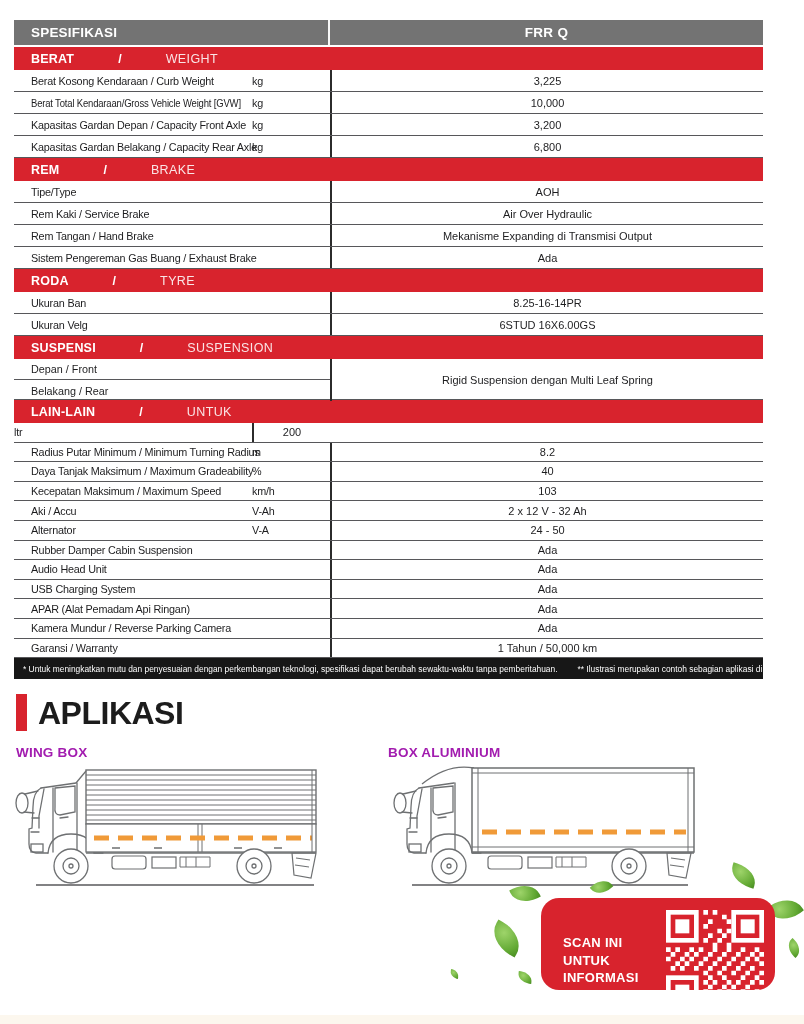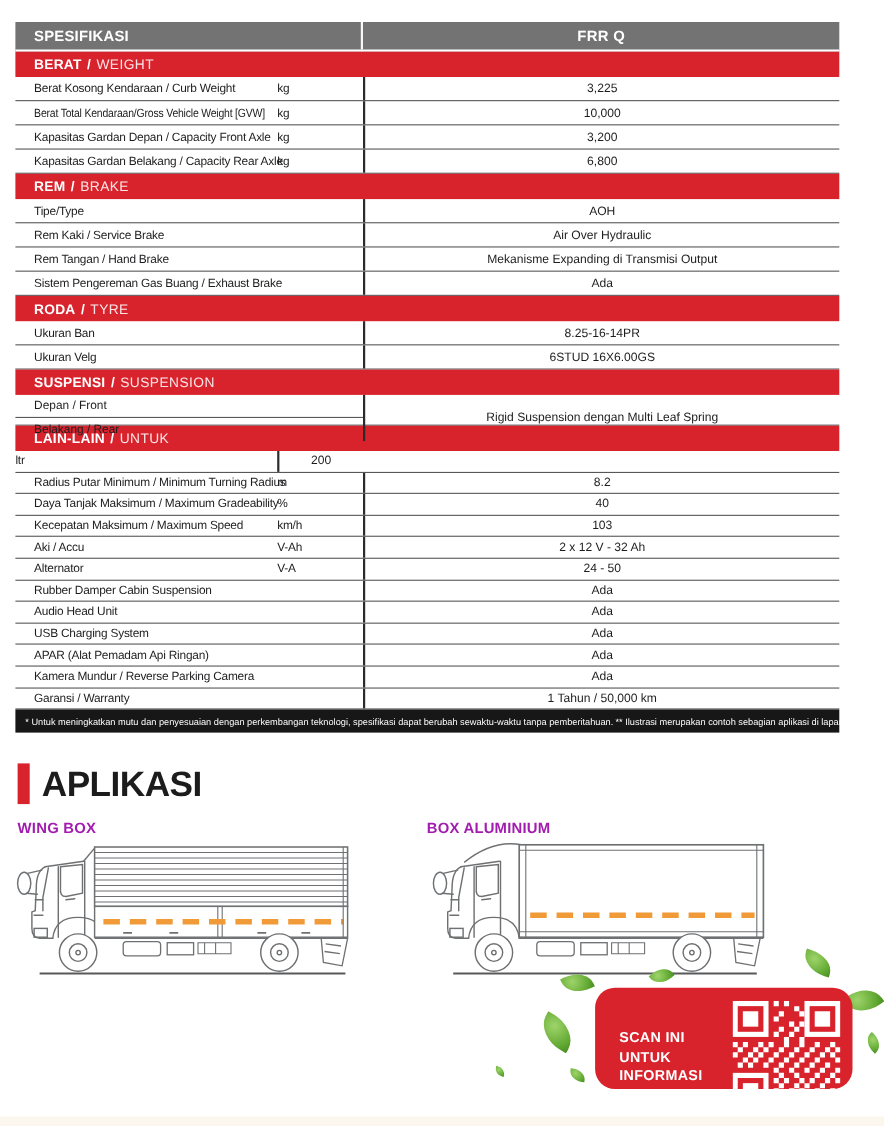--- a/index.html
+++ b/index.html
@@ -5,39 +5,39 @@
   * { margin:0; padding:0; box-sizing:border-box; }
   body { background:#e8e8e8; font-family:"Liberation Sans", sans-serif; }
   .page { position:relative; width:804px; height:1024px; background:#ffffff; margin:0 auto; overflow:hidden; color:#1d1d1f; }
 
   
   .spec-table { position:absolute; left:14px; top:20px; width:749px; }
   .thead { display:grid; grid-template-columns:316px 1fr; height:27px; background:#737373; border-bottom:2px solid #ffffff; }
   .th-left { display:flex; align-items:center; padding-left:17px; color:#fff; font-weight:bold; font-size:13.5px; border-right:2px solid rgba(255,255,255,.95); letter-spacing:.2px; }
   .th-right { display:flex; align-items:center; justify-content:center; color:#fff; font-weight:bold; font-size:13.5px; letter-spacing:.3px; }
 
-  .secbar { display:flex; align-items:center; height:23px; background:#d8232d; color:#fff; padding-left:17px; font-size:12.5px; }
+  .secbar { display:flex; align-items:center; height:23px; background:#d8232d; color:#fff; padding-left:17px; font-size:12.5px;gap:39px; }
   .secbar .sec-id { font-weight:bold; letter-spacing:.2px; }
   .secbar .slash { font-weight:bold; margin:0 5px; }
   .secbar .sec-en { font-weight:normal; opacity:.88; letter-spacing:.4px; }
 
   .trow { display:grid; grid-template-columns:238px 78px 1fr; height:22px; border-bottom:1px solid #57575a; align-items:stretch; }
   .trow.sm { height:19.6px; }
   .cell { display:flex; align-items:center; font-size:10.8px; letter-spacing:-0.2px; }
   .cell.label { padding-left:17px; white-space:nowrap; overflow:visible; }
   .cell.label span.squeeze { display:inline-block; transform:scaleX(.88); transform-origin:left center; }
   .cell.unit { font-size:10.8px; }
   .cell.value { justify-content:center; border-left:2px solid #2b2b2b; font-size:11px; letter-spacing:0; }
 
-  .susp { display:grid; grid-template-columns:316px 1fr; height:28px; border-bottom:1px solid #57575a;text-align:right; }
+  .susp { display:grid; grid-template-columns:316px 1fr; height:41px; border-bottom:1px solid #57575a;text-align:right; }
   .susp .left .srow { height:21px; display:flex; align-items:center; padding-left:17px; font-size:10.8px; }
   .susp .left .srow.first { border-bottom:1px solid #57575a; }
   .susp .right { border-left:2px solid #2b2b2b; display:flex; align-items:center; justify-content:center; font-size:11px; }
 
-  .notebar { display:flex; align-items:center; gap:2px; height:21px; background:#171717; color:#fff; padding:0 9px; font-size:8.4px; letter-spacing:0; white-space:nowrap; }
+  .notebar { display:flex; align-items:center; gap:20px; height:21px; background:#171717; color:#fff; padding:0 9px; font-size:8.4px; letter-spacing:0; white-space:nowrap; }
 
   
   .aplikasi-header { position:absolute; left:16px; top:694px; display:flex; align-items:flex-end; }
   .aplikasi-bar { width:11px; height:37px; background:#d8232d; margin-right:11px; }
   .aplikasi-title { font-size:32px; font-weight:bold; letter-spacing:-0.5px; color:#1c1c1c; line-height:36px; }
   .app-label { position:absolute; font-size:13.5px; font-weight:bold; color:#a21caf; letter-spacing:.2px; }
   .app-label.wing { left:16px; top:745px; }
   .app-label.alu  { left:388px; top:745px; }
 
   .truck { position:absolute; }

